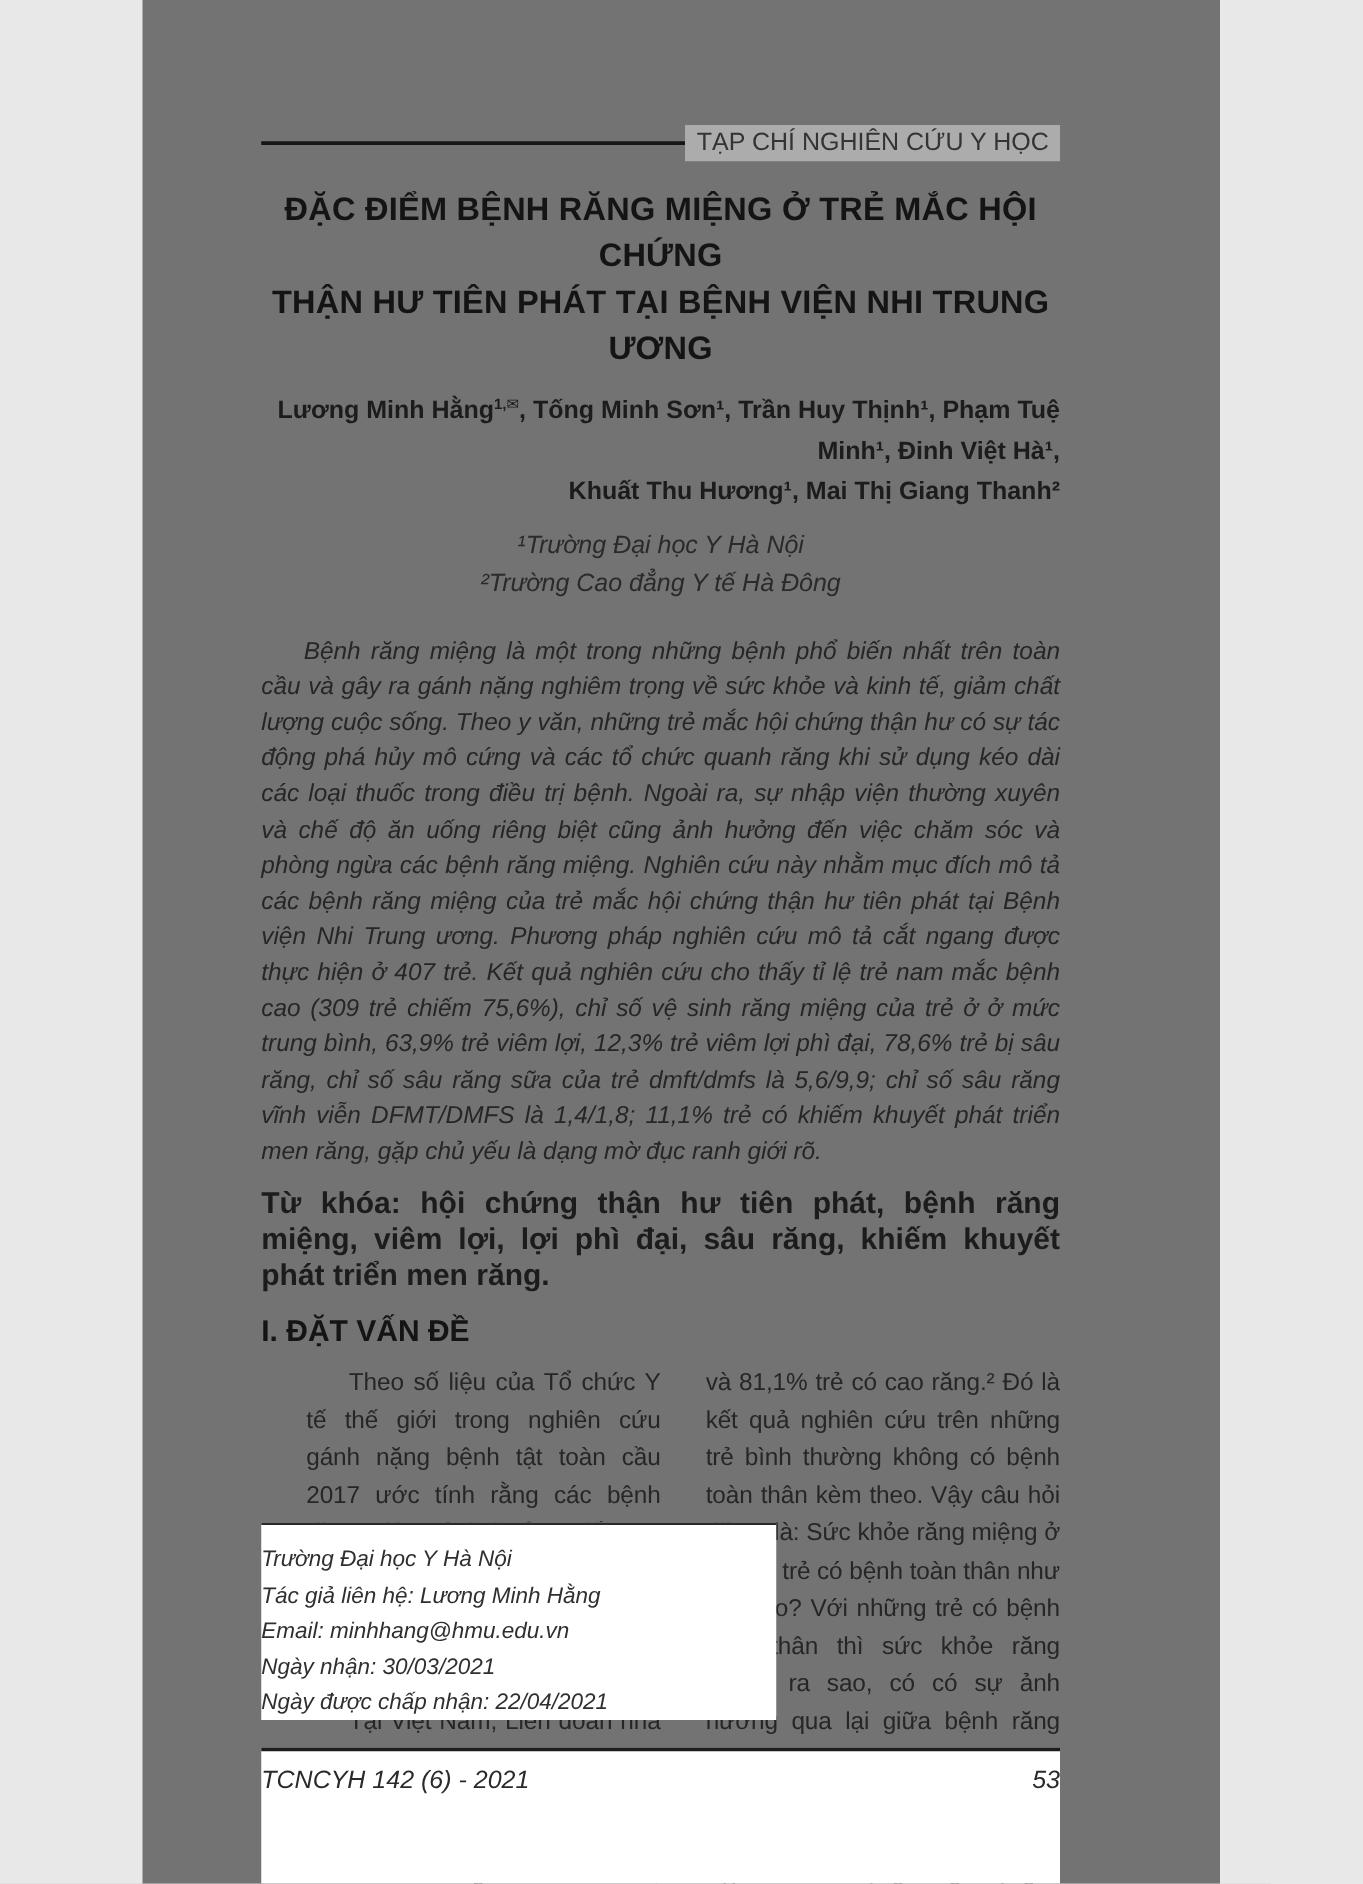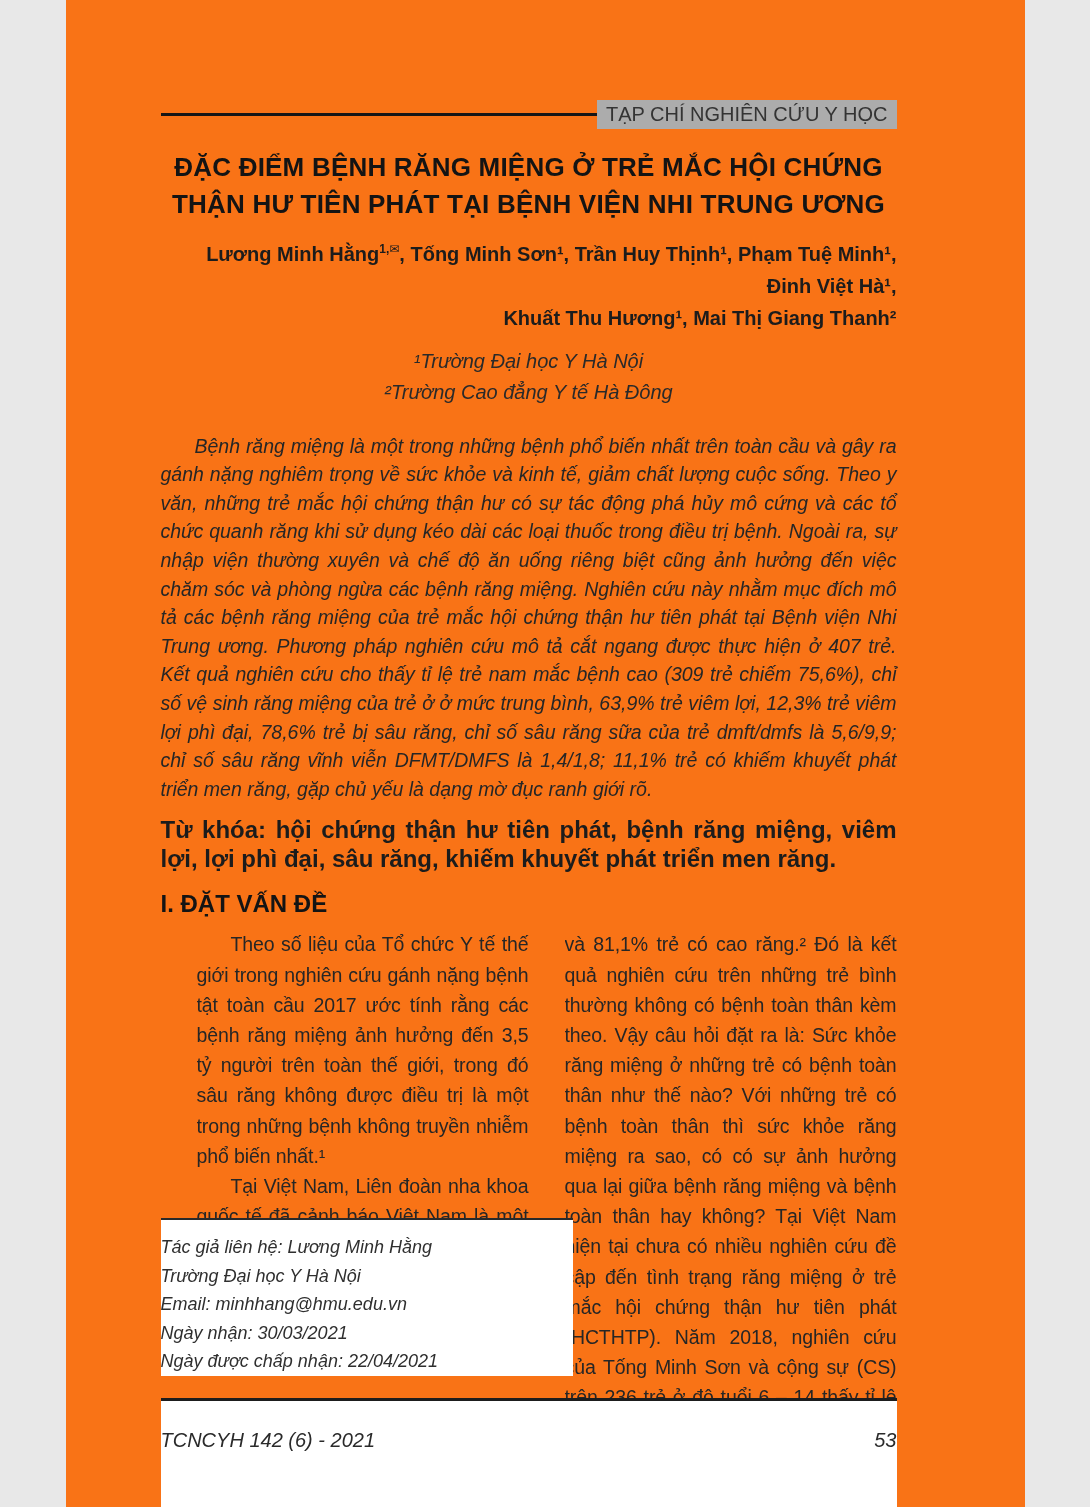--- a/index.html
+++ b/index.html
@@ -1,20 +1,20 @@
 <!DOCTYPE html>
 <html><head>
 <meta charset="utf-8">
 <style>
   html,body{margin:0;padding:0;background:#e8e8e8;}
   .page{
     position:relative;
-    width:959px;height:1507px;
+    width:862px;height:1507px;
     margin:0 auto;
-    background:#f97316;
+    background:#737373;
     font-family:"Liberation Sans","DejaVu Sans",sans-serif;
     color:#232323;
     overflow:hidden;
     box-sizing:border-box;
     padding:0 128px 0 95px;
   }
   
   .header{display:flex;align-items:center;margin-top:100px;}
   .header-rule{flex:1;height:3px;background:#161616;}
   .journal-box{
@@ -63,21 +63,21 @@
   .contact{
     position:absolute;left:95px;top:1218px;width:412px;
     border-top:2px solid #2a2a2a;padding-top:13px;
     font-style:italic;font-size:18px;line-height:28.5px;color:#2f2f2f;
     background:#ffffff;
   }
   .contact div{white-space:nowrap;}
   
   .footer{
     position:absolute;left:95px;right:128px;top:1398px;bottom:0;
-    border-top:3px solid #1d1d1d;padding-top:28px;
+    border-top:3px solid #1d1d1d;padding-top:12px;
     display:flex;justify-content:space-between;align-items:flex-start;
     font-style:italic;font-size:20px;color:#2a2a2a;
     background:#ffffff;
   }
 </style>
 </head>
 <body>
 
 <div class="page">
 
@@ -111,22 +111,22 @@
         <p>Theo số liệu của Tổ chức Y tế thế giới trong nghiên cứu gánh nặng bệnh tật toàn cầu 2017 ước tính rằng các bệnh răng miệng ảnh hưởng đến 3,5 tỷ người trên toàn thế giới, trong đó sâu răng không được điều trị là một trong những bệnh không truyền nhiễm phổ biến nhất.¹</p>
         <p>Tại Việt Nam, Liên đoàn nha khoa quốc tế đã cảnh báo Việt Nam là một trong những nước có tỉ lệ trẻ mắc bệnh răng miệng cao nhất thế giới. Năm 2010, theo kết quả điều tra của Viện Đào đào tạo Răng Hàm Mặt - Trường Đại học Y Hà Nội tại năm tỉnh thành trong cả nước thấy: tỉ lệ sâu răng sữa của trẻ từ bốn đến tám tuổi là 81,6%; sâu răng vĩnh viễn là 16,3%; 90,6% trẻ có cặn bám</p>
       </div>
     </div>
     <div class="col">
       <p class="no-indent">và 81,1% trẻ có cao răng.² Đó là kết quả nghiên cứu trên những trẻ bình thường không có bệnh toàn thân kèm theo. Vậy câu hỏi đặt ra là: Sức khỏe răng miệng ở những trẻ có bệnh toàn thân như thế nào? Với những trẻ có bệnh toàn thân thì sức khỏe răng miệng ra sao, có có sự ảnh hưởng qua lại giữa bệnh răng miệng và bệnh toàn thân hay không? Tại Việt Nam hiện tại chưa có nhiều nghiên cứu đề cập đến tình trạng răng miệng ở trẻ mắc hội chứng thận hư tiên phát (HCTHTP). Năm 2018, nghiên cứu của Tống Minh Sơn và cộng sự (CS) trên 236 trẻ ở độ tuổi 6 – 14  thấy tỉ lệ sâu răng chung ở mức cao (90,7% trẻ), trong đó:³ tỉ lệ sâu răng sữa của trẻ 6 – 8 tuổi là 93,0%, chỉ số dmft/dmfs là 6,6/12,5. Tỉ lệ sâu răng vĩnh viễn cao và gia tăng theo tuổi: 73,4% ở trẻ 9 – 11 tuổi và 87,1% ở trẻ 12 – 14 tuổi. Chỉ số DMFT/DMFS tăng theo lứa tuổi. Nhóm trẻ 9 – 11 tuổi có DMFT/DMFS là 2,4/3,9 trong khi nhóm 12 – 14 tuổi có DMFT/DMFS là 3,6/5,3. Không chỉ riêng tỉ lệ sâu</p>
     </div>
   </div>
 
   <div class="contact">
+    <div>Trường Đại học Y Hà Nội</div>
     <div>Tác giả liên hệ: Lương Minh Hằng</div>
-    <div>Trường Đại học Y Hà Nội</div>
     <div>Email: minhhang@hmu.edu.vn</div>
     <div>Ngày nhận: 30/03/2021</div>
     <div>Ngày được chấp nhận: 22/04/2021</div>
   </div>
 
   <div class="footer">
     <span>TCNCYH 142 (6) - 2021</span>
     <span>53</span>
   </div>
 

